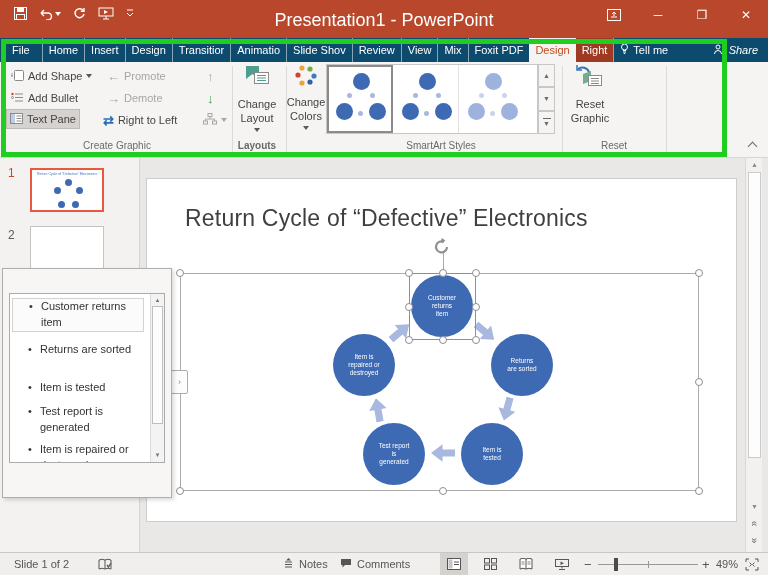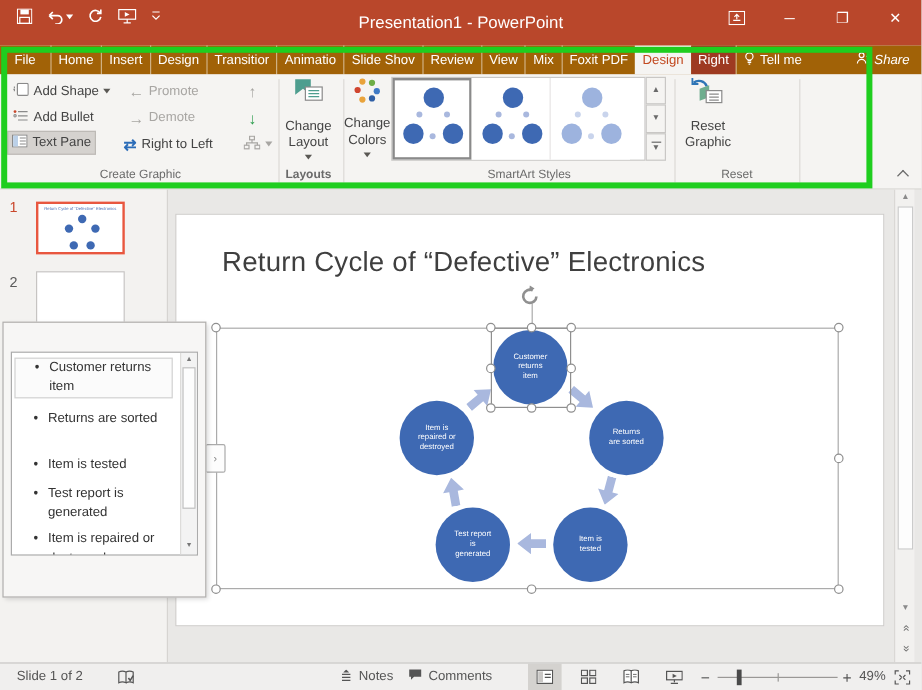--- a/index.html
+++ b/index.html
@@ -3,26 +3,26 @@
 <meta charset="utf-8">
 <style>
   * { margin:0; padding:0; box-sizing:border-box; }
   html,body { width:768px; height:575px; overflow:hidden; }
   body { font-family:"Liberation Sans", sans-serif; background:#E9E8E6; position:relative; }
 
   
   .titlebar { position:absolute; left:0; top:0; width:768px; height:38px; background:#B9472B; color:#fff; }
   .qat { position:absolute; left:14px; top:7px; display:flex; align-items:center; gap:12px; }
   .qat svg { display:block; }
-  .win-title { position:absolute; left:0; right:0; top:10px; text-align:center; font-size:14px; color:#fff; }
+  .win-title { position:absolute; left:0; right:0; top:10px; text-align:center; font-size:18px; color:#fff; }
   .winctl { position:absolute; top:0; right:0; height:30px; display:flex; }
   .winctl > div { width:44px; height:30px; display:flex; align-items:center; justify-content:center; font-size:12px; color:#fff; }
 
   
-  .tabbar { position:absolute; left:0; top:38px; width:768px; height:24px; background:#a16207; display:flex; align-items:stretch; font-size:11px; color:#fff; }
+  .tabbar { position:absolute; left:0; top:38px; width:768px; height:24px; background:#0c4a6e; display:flex; align-items:stretch; font-size:11px; color:#fff; }
   .tab { display:flex; align-items:center; padding:0 6px; border-right:1px solid rgba(255,255,255,.5); white-space:nowrap; }
   .tab.first { border-left:none; padding:0 12px; }
   .tab.active { background:#F5F4F2; color:#C24A21; border-right:none; }
   .tab.ctx { background:#9E3A21; }
   .tab.noline { border-right:none; }
   .tab .bulb { margin-right:4px; }
   .tab-share { margin-left:auto; display:flex; align-items:center; padding:0 10px; gap:4px;font-style:italic; }
 
   
   .ribbon { position:absolute; left:0; top:62px; width:768px; height:96px; background:#F5F4F2; border-bottom:1px solid #D8D6D2; }

